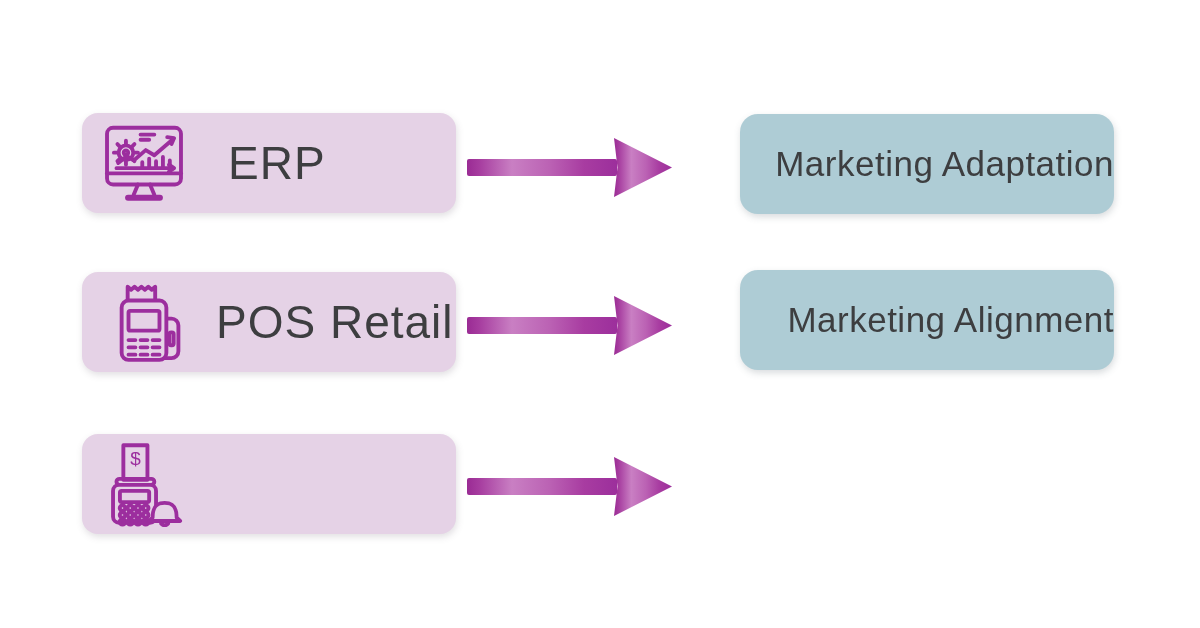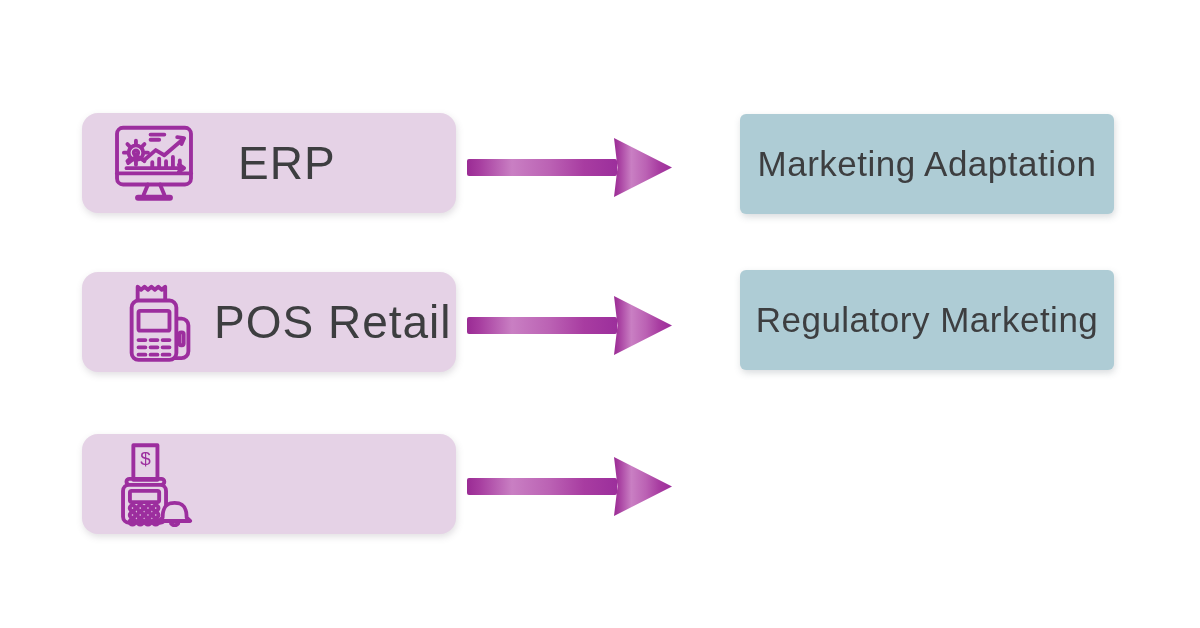--- a/index.html
+++ b/index.html
@@ -8,34 +8,34 @@
     --canvas-bg:#ffffff;
   }
   *{margin:0;padding:0;box-sizing:border-box;}
   html,body{width:1200px;height:628px;}
   body{background:var(--canvas-bg);font-family:"Liberation Sans",sans-serif;position:relative;overflow:hidden;}
   .canvas{position:absolute;inset:0;}
 
   .source-box{
     position:absolute;left:82px;width:374px;height:100px;
     background:var(--left-box-bg);border-radius:16px;
-    display:flex;align-items:center;padding-left:28px;
+    display:flex;align-items:center;padding-left:18px;
     box-shadow:1px 3px 7px rgba(90,80,95,.18);
   }
   .source-box .icon-wrap{width:88px;height:88px;flex:0 0 88px;display:flex;align-items:center;justify-content:center;}
   .source-label{
-    margin-left:16px;font-size:46px;color:var(--text-color);
+    margin-left:28px;font-size:46px;color:var(--text-color);
     letter-spacing:1px;white-space:nowrap;
   }
   .row1 .source-label{margin-left:40px;}
 
   .target-box{
     position:absolute;left:740px;width:374px;height:100px;
-    background:var(--right-box-bg);border-radius:6px;
-    display:flex;align-items:center;justify-content:center;
+    background:var(--right-box-bg);border-radius:18px;
+    display:flex;align-items:center;justify-content:flex-end;
     box-shadow:1px 3px 7px rgba(80,95,105,.22);
   }
   .target-label{font-size:35px;color:var(--text-color);letter-spacing:.5px;white-space:nowrap;}
 
   .flow-arrow{position:absolute;left:464px;width:212px;height:72px;}
 
   .icon-stroke{fill:none;stroke:var(--icon-stroke);stroke-width:4.5;stroke-linecap:round;stroke-linejoin:round;}
   .icon-fill{fill:var(--icon-stroke);stroke:none;}
   .occlude{fill:var(--left-box-bg);stroke:var(--icon-stroke);stroke-width:4.5;stroke-linecap:round;stroke-linejoin:round;}
   .hidden-defs{position:absolute;width:0;height:0;overflow:hidden;}
@@ -114,21 +114,21 @@
     <div class="source-label">POS Retail</div>
   </div>
 
   <div class="flow-arrow" style="top:289px">
     <svg width="212" height="72">
         <use href="#flow-arrow-sym"></use>
       </svg>
   </div>
 
   <div class="target-box" style="top:270px">
-    <div class="target-label">Regulatory Marketing</div>
+    <div class="target-label">Marketing Alignment</div>
   </div>
 
   <div class="source-box" style="top:434px">
     <div class="icon-wrap">
       <svg viewBox="0 0 100 100" width="86" height="86">
         <rect x="26" y="5" width="28" height="40" class="occlude"></rect>
         <text x="40" y="28" font-size="22" text-anchor="middle" class="icon-fill" font-family="Liberation Sans, sans-serif">$</text>
         <g class="icon-stroke">
           <rect x="18" y="44" width="44" height="7" rx="3.5"></rect>
         </g>

